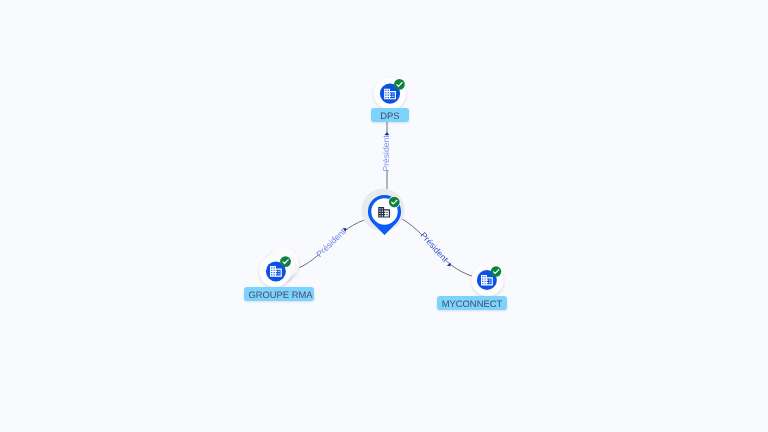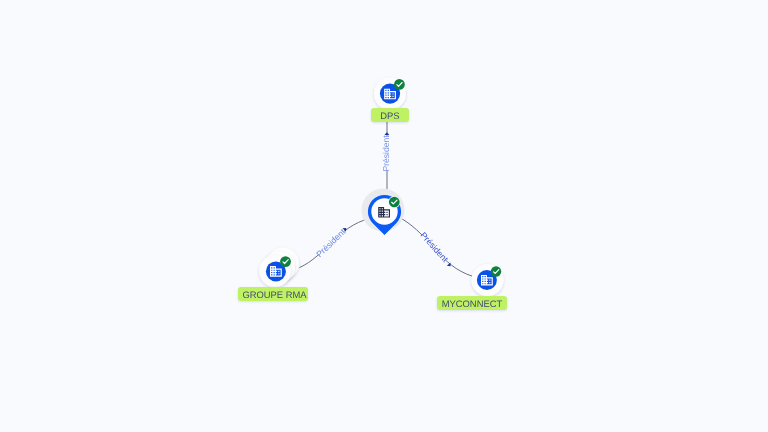--- a/index.html
+++ b/index.html
@@ -1,21 +1,21 @@
 <!DOCTYPE html>
 <html><head>
 <meta charset="utf-8">
 <style>
   html,body{margin:0;padding:0;}
   body{width:768px;height:432px;overflow:hidden;background:#f8fafe;
        font-family:"Liberation Sans",sans-serif;
        -webkit-font-smoothing:antialiased;text-rendering:geometricPrecision;}
   #canvas{position:absolute;left:0;top:0;width:768px;height:432px;}
   svg.layer{position:absolute;left:0;top:0;width:768px;height:432px;overflow:visible;}
-  .nlabel{position:absolute;white-space:nowrap;background:#bef264;
+  .nlabel{position:absolute;white-space:nowrap;background:#7dd3fc;
           color:#454a6b;font-size:9.4px;line-height:15.6px;height:14.2px;
           border-radius:3px;text-align:center;-webkit-font-smoothing:antialiased;will-change:transform;transform:translateZ(0);
           box-shadow:0 1px 2.5px rgba(25,35,75,.13);}
   .nlabel.sel{background:#0057ff;color:#fff;font-size:9.5px;line-height:19.9px;
           border-radius:3.5px;
           box-shadow:0 1px 3px rgba(10,60,190,.28);}
 </style>
 </head>
 <body>
 
@@ -106,16 +106,16 @@
       </g>
       <g>
         <circle cx="394.3" cy="202.0" r="6.1" fill="#eef7f1"></circle>
         <circle cx="394.3" cy="202.0" r="5.35" fill="#0e8040"></circle>
         <path d="M391.7 202.3 L 393.3 203.9 L 397.0 200.1" stroke="#ffffff" stroke-width="1.25" fill="none" stroke-linecap="round" stroke-linejoin="round"></path>
       </g>
     </g>
   </svg>
 
   <div class="nlabel" style="left:371.1px;top:108.1px;width:37.9px;">DPS</div>
-  <div class="nlabel" style="left:238px;top:286.5px;width:70.4px;text-indent:2.6px;">GROUPE RMA</div>
+  <div class="nlabel" style="left:244px;top:286.5px;width:70.4px;text-indent:2.6px;">GROUPE RMA</div>
   <div class="nlabel" style="left:437px;top:295.7px;width:69.9px;">MYCONNECT</div>
 
 </div>
 
 </body></html>

